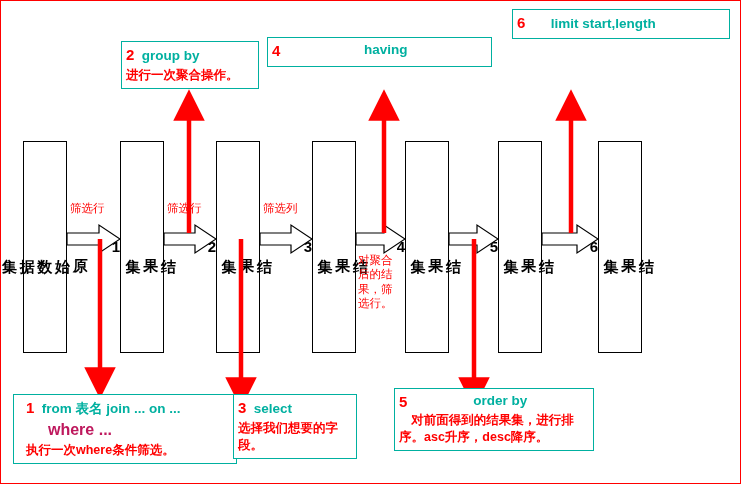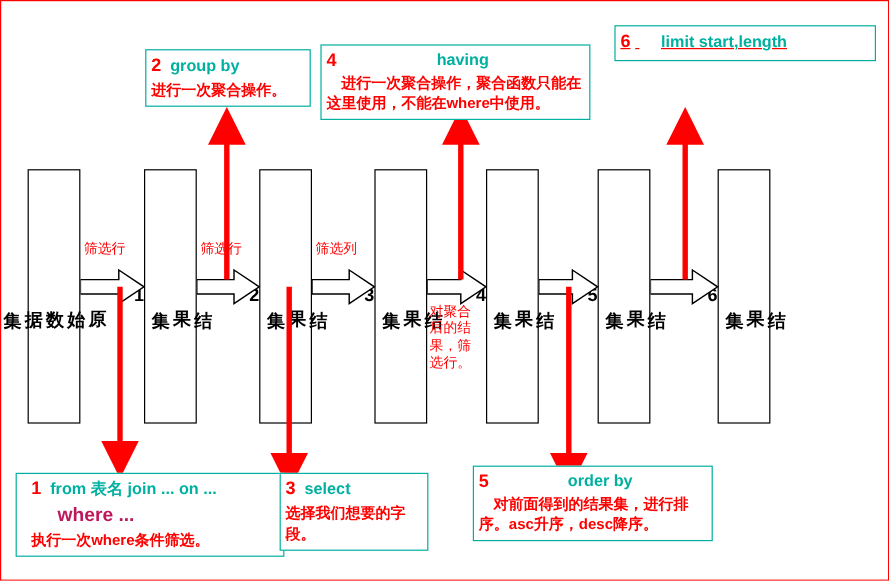--- a/index.html
+++ b/index.html
@@ -200,24 +200,23 @@
       <span class="kw">group by</span>
     </span>
     <span class="body">进行一次聚合操作。</span>
   </div>
 
   <div class="note" style="left:266px; top:36px; width:225px;">
     <span class="hdr" style="text-align:center;">
       <span class="num" style="float:left;">4</span>
       <span class="kw">having</span>
     </span>
-    <span class="body">进行一次聚合操作，聚合函数只能在这里使用，不能在where中使用。</span>
-  </div>
-
-  <div class="note" style="left:511px; top:20px; width:218px;text-decoration:underline;">
+  </div>
+
+  <div class="note" style="left:511px; top:8px; width:218px;">
     <span class="hdr">
       <span class="num">6</span>
       <span class="kw" style="margin-left:18px;">limit start,length</span>
     </span>
   </div>
 
   <div class="note" style="left:12px; top:393px; width:224px;padding-left:12px;">
     <span class="hdr">
       <span class="num">1</span>
       <span class="kw">from 表名 join ... on ...</span>

